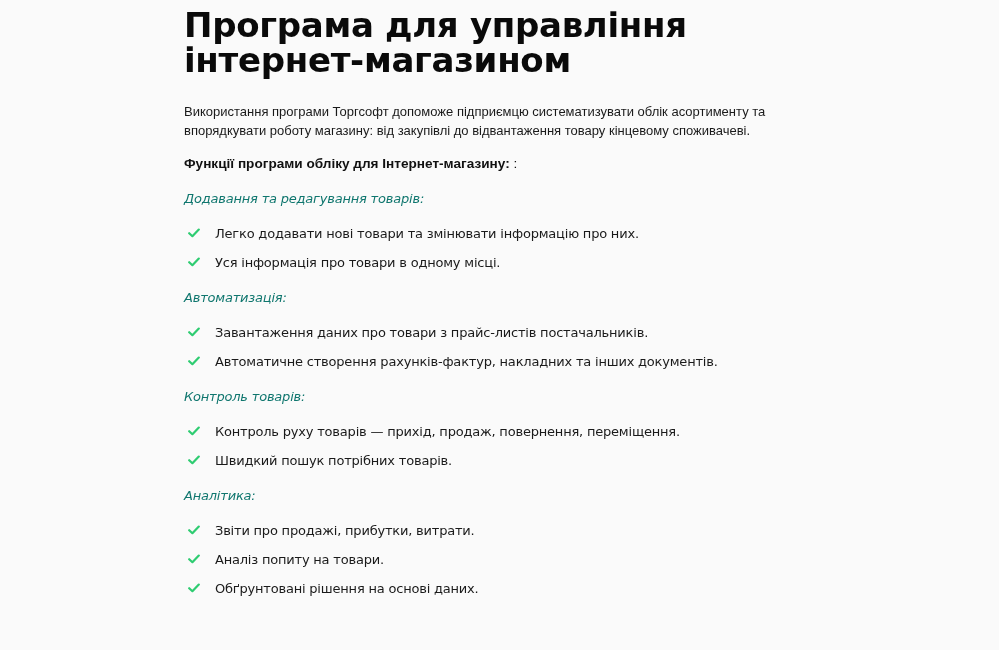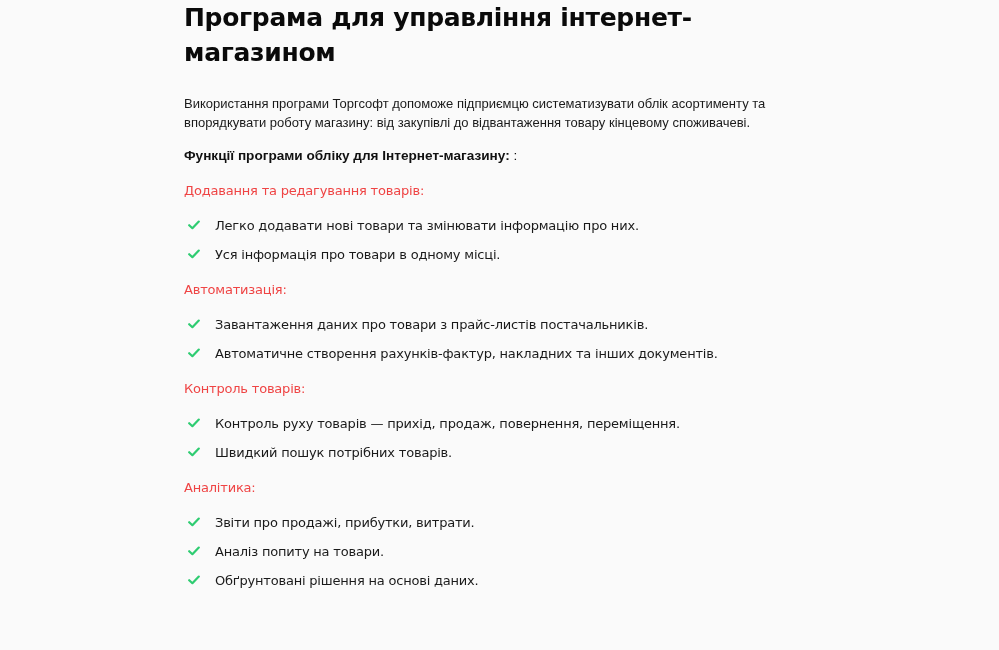--- a/index.html
+++ b/index.html
@@ -16,24 +16,24 @@
     color: #111111;
   }
   .content {
     position: absolute;
     left: 184px;
     top: 0;
     width: 640px;
   }
   .page-title {
     margin: 0;
-    padding-top: 0;
+    padding-top: 8px;
     font-family: "DejaVu Sans", sans-serif;
     font-weight: bold;
-    font-size: 25px;
+    font-size: 34px;
     line-height: 35px;
     letter-spacing: -0.3px;
     color: #0a0a0a;
   }
   .intro {
     margin: 24px 0 0 0;
     font-family: "Liberation Sans", sans-serif;
     font-size: 13px;
     line-height: 19px;
     color: #1a1a1a;
@@ -45,22 +45,23 @@
     font-size: 13.6px;
     line-height: 19px;
     color: #111;
   }
   .functions-heading b { font-weight: bold; }
   .section-label {
     margin: 0;
     font-family: "DejaVu Sans", sans-serif;
     font-size: 13px;
     line-height: 19px;
-    color: #ef4444;
+    color: #0f766e;
     letter-spacing: -0.2px;
+    font-style: italic;
   }
   .list {
     list-style: none;
     margin: 0;
     padding: 0;
   }
   .list-item {
     position: relative;
     padding-left: 31px;
     font-family: "DejaVu Sans", sans-serif;

